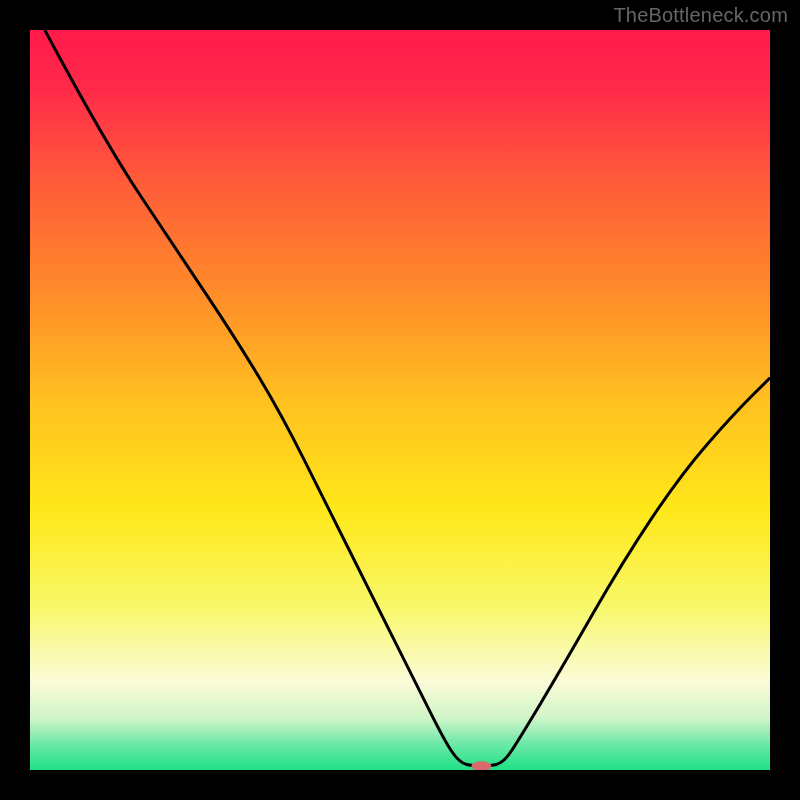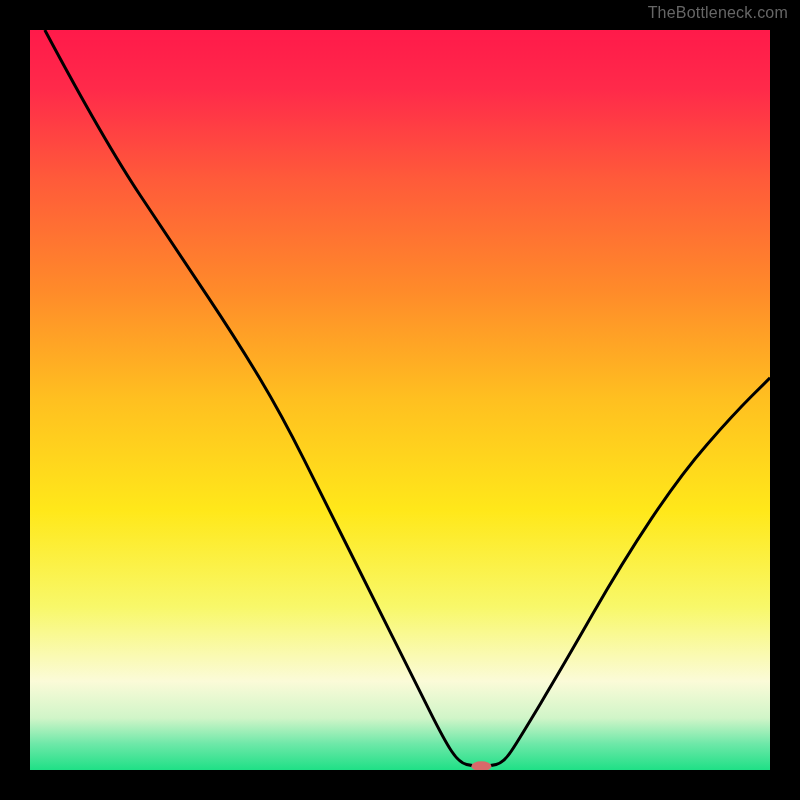--- a/index.html
+++ b/index.html
@@ -9,21 +9,21 @@
     height: 800px;
     background: #000;
     overflow: hidden;
     font-family: Arial, Helvetica, sans-serif;
   }
   .watermark {
     position: absolute;
     top: 4px;
     right: 12px;
     color: #666;
-    font-size: 16px;
+    font-size: 20px;
     font-weight: 500;
     z-index: 10;
     letter-spacing: 0.2px;
   }
   .plot-area {
     position: absolute;
     left: 30px;
     top: 30px;
     width: 740px;
     height: 740px;

